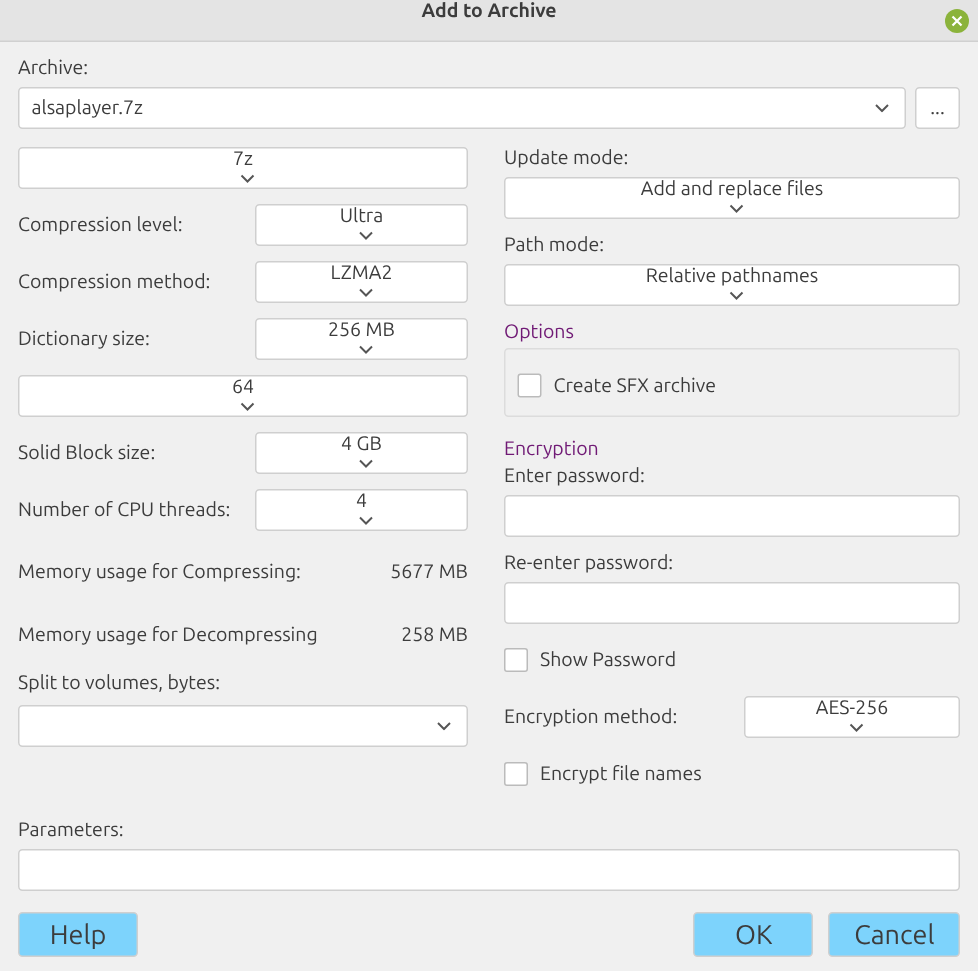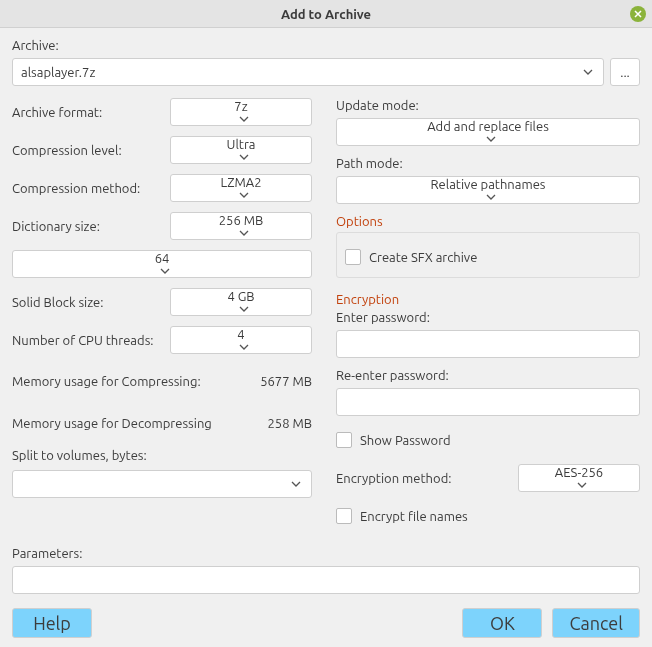--- a/index.html
+++ b/index.html
@@ -10,21 +10,21 @@
   color: #3c3c3c;
   width: 652px;
   height: 647px;
   overflow: hidden;
 }
 .titlebar {
   background: #e4e4e4;
   border-bottom: 1px solid #d0d0d0;
   height: 28px;
   display: flex;
-  align-items: center;
+  align-items: flex-start;
   justify-content: center;
   position: relative;
 }
 .titlebar-title { font-weight: 600; font-size: 13px; }
 .close-btn {
   position: absolute;
   right: 6px;
   top: 6px;
   width: 16px;
   height: 16px;
@@ -89,21 +89,21 @@
   margin-left: 6px;
 }
 .mem-row {
   display: flex;
   justify-content: space-between;
   margin-top: 20px;
   margin-bottom: 6px;
 }
 .section-label { margin-bottom: 6px; display: block; }
 .options-box { margin-top: 4px; margin-bottom: 14px; }
-.fieldset-label { font-size: 13px; color: #c2410c; margin-bottom: 4px; }
+.fieldset-label { font-size: 13px; color: #701a75; margin-bottom: 4px; }
 .checkbox-row {
   display: flex;
   align-items: center;
   gap: 8px;
   padding: 6px 0;
 }
 .checkbox {
   width: 16px;
   height: 16px;
   border: 1px solid #bbb;
@@ -116,21 +116,21 @@
   height: 28px;
   margin-bottom: 10px;
 }
 .enc-method-row {
   display: flex;
   align-items: center;
   gap: 12px;
   margin-top: 10px;
   margin-bottom: 10px;
 }
-.enc-method-row .select { width: 122px; }
+.enc-method-row .select { width: 144px; }
 .split-section { margin-top: 18px; }
 .split-combo { width: 100%; margin-top: 8px; height: 28px; }
 .params-section { margin-top: 16px; padding: 0 12px; }
 .params-input { width: 100%; height: 28px; margin-top: 6px; }
 .button-row {
   display: flex;
   padding: 14px 12px;
   gap: 10px;
 }
 .spacer { flex: 1; }
@@ -180,21 +180,20 @@
       </div>
       <div class="browse-btn">
         <span>...</span>
       </div>
     </div>
   </div>
 
   <div class="columns">
     <div class="col col-left">
       <div class="form-row">
-        <span class="form-label">Archive format:</span>
         <div class="select form-control">
           <span>7z</span>
           <span class="chevron">
               <svg width="10" height="6" viewBox="0 0 10 6">
                 <path d="M1 1 L5 5 L9 1" stroke="#555" stroke-width="1.3" fill="none"></path>
               </svg>
             </span>
         </div>
       </div>
       <div class="form-row">

